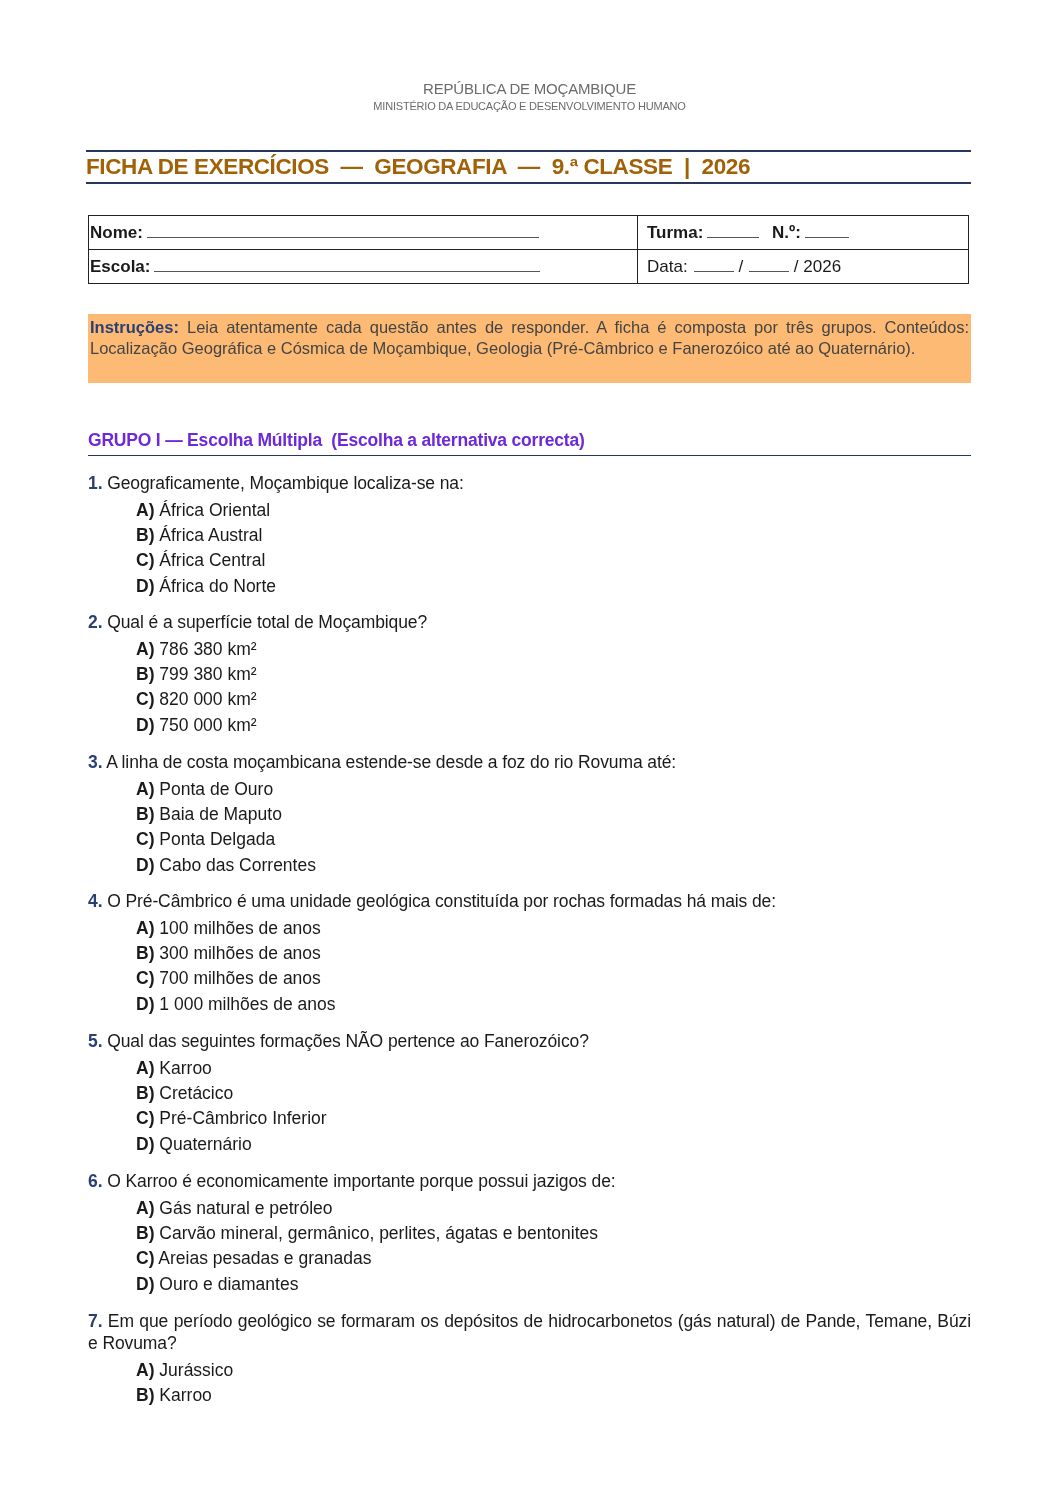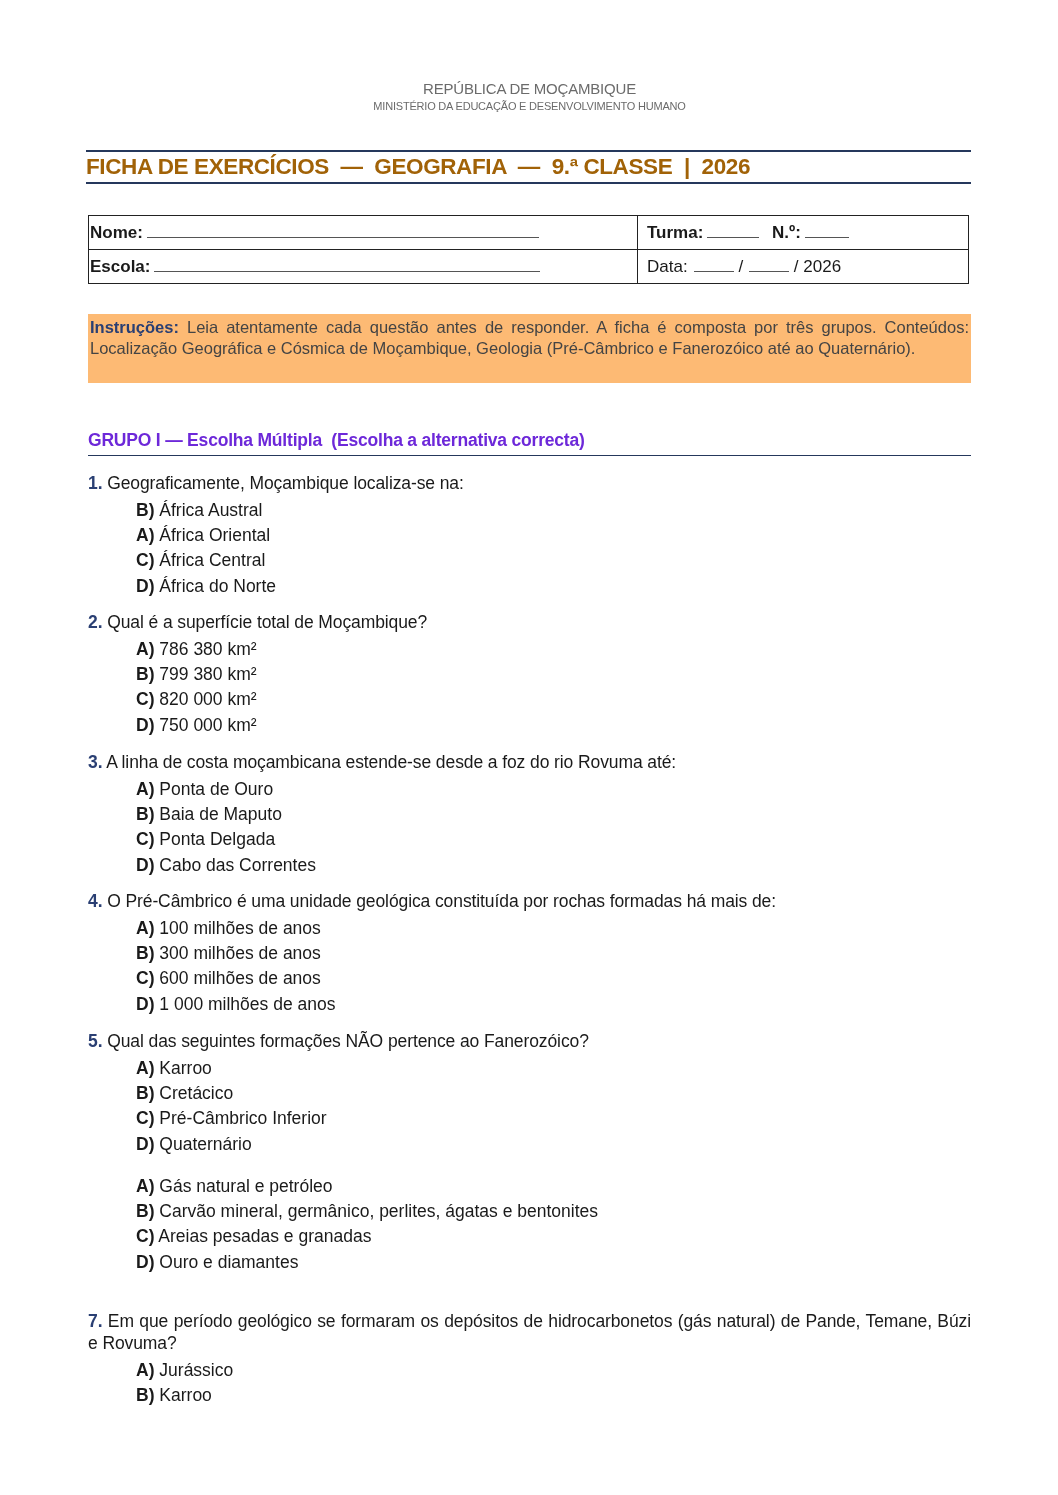--- a/index.html
+++ b/index.html
@@ -87,22 +87,22 @@
   </tbody>
     </table>
 
   <div class="instr"><span class="lead">Instruções:</span><span> Leia atentamente cada questão antes de responder. A ficha é composta por três grupos. Conteúdos: Localização Geográfica e Cósmica de Moçambique, Geologia (Pré-Câmbrico e Fanerozóico até ao Quaternário).</span></div>
 
   <div class="group-head">GRUPO I — Escolha Múltipla  (Escolha a alternativa correcta)</div>
 
   <div class="q" style="top:472px">
     <div class="stem"><span class="num">1.</span><span> Geograficamente, Moçambique localiza-se na:</span></div>
     <ul class="opts">
+      <li><span class="letter">A)</span><span> África Oriental</span></li>
       <li><span class="letter">B)</span><span> África Austral</span></li>
-      <li><span class="letter">A)</span><span> África Oriental</span></li>
       <li><span class="letter">C)</span><span> África Central</span></li>
       <li><span class="letter">D)</span><span> África do Norte</span></li>
     </ul>
   </div>
 
   <div class="q" style="top:611px">
     <div class="stem"><span class="num">2.</span><span> Qual é a superfície total de Moçambique?</span></div>
     <ul class="opts">
       <li><span class="letter">A)</span><span> 786 380 km²</span></li>
       <li><span class="letter">B)</span><span> 799 380 km²</span></li>
@@ -119,36 +119,37 @@
       <li><span class="letter">C)</span><span> Ponta Delgada</span></li>
       <li><span class="letter">D)</span><span> Cabo das Correntes</span></li>
     </ul>
   </div>
 
   <div class="q" style="top:890px">
     <div class="stem"><span class="num">4.</span><span> O Pré-Câmbrico é uma unidade geológica constituída por rochas formadas há mais de:</span></div>
     <ul class="opts">
       <li><span class="letter">A)</span><span> 100 milhões de anos</span></li>
       <li><span class="letter">B)</span><span> 300 milhões de anos</span></li>
-      <li><span class="letter">C)</span><span> 600 milhões de anos</span></li>
+      <li><span class="letter">C)</span><span> 700 milhões de anos</span></li>
       <li><span class="letter">D)</span><span> 1 000 milhões de anos</span></li>
     </ul>
   </div>
 
   <div class="q" style="top:1030px">
     <div class="stem"><span class="num">5.</span><span> Qual das seguintes formações NÃO pertence ao Fanerozóico?</span></div>
     <ul class="opts">
       <li><span class="letter">A)</span><span> Karroo</span></li>
       <li><span class="letter">B)</span><span> Cretácico</span></li>
       <li><span class="letter">C)</span><span> Pré-Câmbrico Inferior</span></li>
       <li><span class="letter">D)</span><span> Quaternário</span></li>
     </ul>
   </div>
 
   <div class="q" style="top:1170px">
+    <div class="stem"><span class="num">6.</span><span> O Karroo é economicamente importante porque possui jazigos de:</span></div>
     <ul class="opts">
       <li><span class="letter">A)</span><span> Gás natural e petróleo</span></li>
       <li><span class="letter">B)</span><span> Carvão mineral, germânico, perlites, ágatas e bentonites</span></li>
       <li><span class="letter">C)</span><span> Areias pesadas e granadas</span></li>
       <li><span class="letter">D)</span><span> Ouro e diamantes</span></li>
     </ul>
   </div>
 
   <div class="q" style="top:1310px">
     <div class="stem"><span class="num">7.</span><span> Em que período geológico se formaram os depósitos de hidrocarbonetos (gás natural) de Pande, Temane, Búzi e Rovuma?</span></div>

